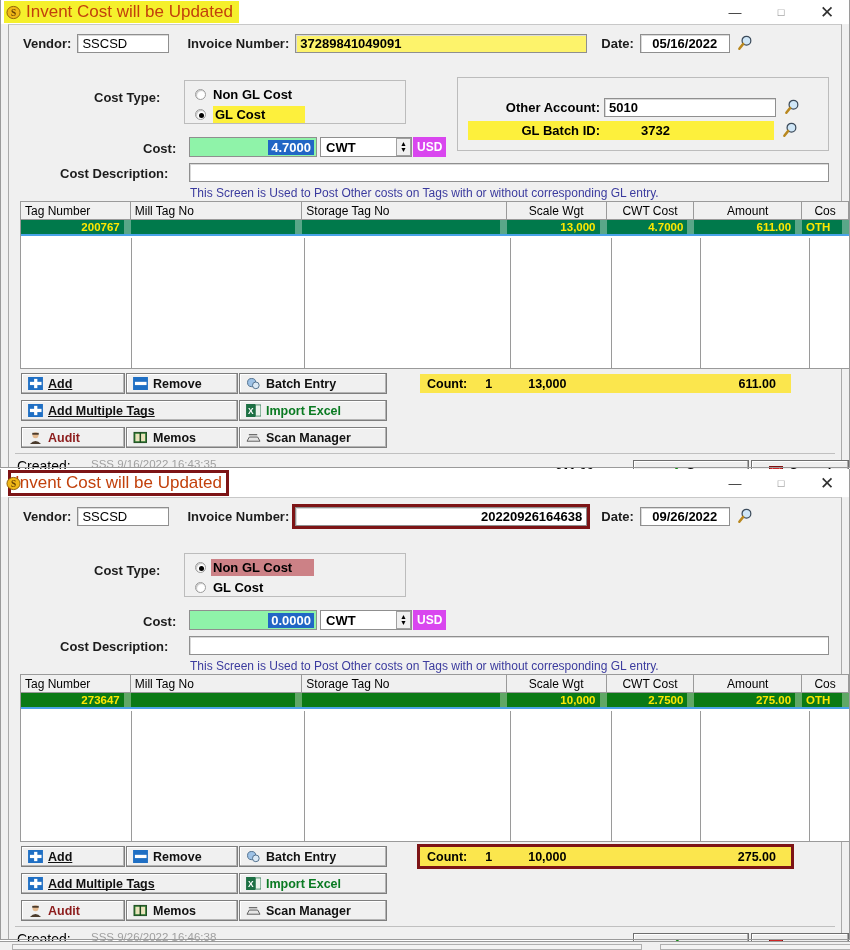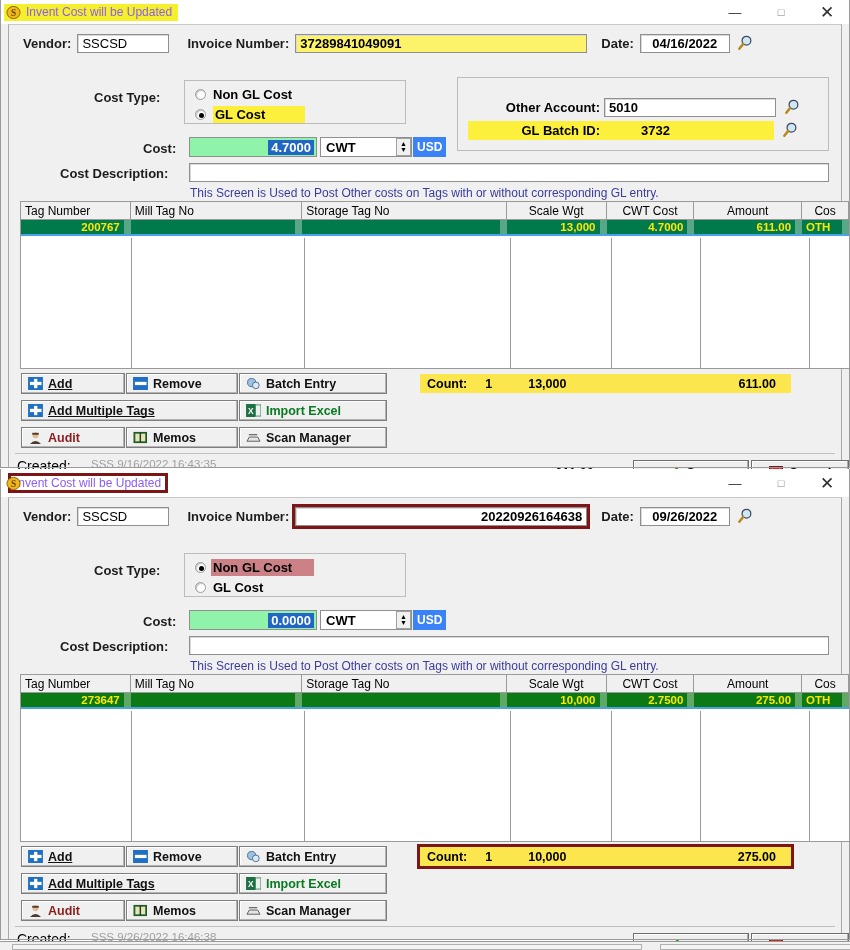--- a/index.html
+++ b/index.html
@@ -17,21 +17,21 @@
   
   .win { position: absolute; left: 0; width: 850px; background: #f0f0f0; }
   .win-border { position:absolute; left:0; right:0; top:0; bottom:0; border:1px solid #9a9a9a; border-top:none; pointer-events:none;}
   .titlebar {
     position: relative; height: 24px; background: #ffffff;
     display: flex; align-items: center; padding-left: 4px;
   }
   .title-wrap { display:flex; align-items:center; gap:5px; padding:1px 6px 1px 2px; }
   .title-hl-yellow { background: #f5f02c; }
   .title-hl-box { border: 3px solid #7d1416; background:#ffffff; padding:0 4px; }
-  .title-text { font-size: 12px; color:#8b5cf6; white-space: nowrap; }
+  .title-text { font-size: 17px; color:#c2410c; white-space: nowrap; }
   .coin-icon { width:15px; height:15px; flex:0 0 auto; }
   .wbtns { margin-left:auto; display:flex; align-items:center; height:24px; }
   .wbtn { width:46px; height:24px; display:flex; align-items:center; justify-content:center; font-size:13px; color:#303030; }
   .wbtn.sq { font-size:11px; color:#808080; }
   .wbtn.x { font-size:17px; font-weight:300; }
 
   
   .body { position:relative; background:#f0f0f0; border:1px solid #a9a9a9; border-top:1px solid #c8c8c8; margin:0 8px; }
   .row1 { height:32px; display:flex; align-items:center; padding-left:14px; gap:0; }
   .lbl { font-size:13px; font-weight:bold; color:#1c1c1c; font-family:"Liberation Sans",sans-serif; }
@@ -75,21 +75,21 @@
     background:#8ff3a9; border:1px solid #8f8f8f; height:20px;
     display:flex; align-items:center; justify-content:flex-end; padding-right:2px;
   }
   .costval span { background:#2166c5; color:#fff; font-size:13px; font-weight:bold; padding:0 3px; }
   .combo {
     background:#fff; border:1px solid #8f8f8f; height:20px; display:flex; align-items:center;
     font-size:13px; font-weight:bold; padding-left:5px; position:relative;
   }
   .spin { margin-left:auto; width:15px; height:18px; border:1px solid #a0a0a0; background:#f0f0f0;
           display:flex; flex-direction:column; align-items:center; justify-content:center; line-height:6px; font-size:7px;}
-  .usd { background:#3b82f6; color:#fff; font-size:12px; font-weight:bold; padding:2px 4px; height:20px; display:flex; align-items:center;}
+  .usd { background:#d946ef; color:#fff; font-size:12px; font-weight:bold; padding:2px 4px; height:20px; display:flex; align-items:center;}
 
   .hint { color:#3b3b9e; font-size:12px; }
 
   
   .grid { position:absolute; background:#fff; border:1px solid #9a9a9a; overflow:hidden; }
   .ghead { display:flex; height:18px; background:#f0f0f0; border-bottom:1px solid #9a9a9a; }
   .gh { border-right:1px solid #9a9a9a; font-size:12px; color:#000; padding:1px 4px; display:flex; align-items:center; background:#f0f0f0;}
   .grow { display:flex; height:16px; }
   .gc { border-right:7px solid #7dd3fc; font-size:11.5px; padding:0 4px; display:flex; align-items:center; overflow:hidden; white-space:nowrap;}
   .gc.r { justify-content:flex-end; }
@@ -148,21 +148,21 @@
     </div>
 
     <div class="body" style="top:0; height:444px;">
 
       <div class="row1" style="position:absolute;left:0;top:2px;width:100%;">
         <span class="lbl">Vendor:</span>
         <div class="txtbox plain" style="width:92px;margin-left:6px;">SSCSD</div>
         <span class="lbl" style="margin-left:18px;">Invoice Number:</span>
         <div class="txtbox hl-yellow-field" style="width:292px;margin-left:6px;">37289841049091</div>
         <span class="lbl" style="margin-left:14px;">Date:</span>
-        <div class="txtbox" style="width:90px;margin-left:6px;text-align:center;">04/16/2022</div>
+        <div class="txtbox" style="width:90px;margin-left:6px;text-align:center;">05/16/2022</div>
         <svg class="mag" viewBox="0 0 20 20" style="margin-left:6px;">
           <circle cx="11" cy="7" r="4.6" fill="#cfe6f7" stroke="#3b4a5a" stroke-width="1.3"></circle>
           <line x1="7.6" y1="10.4" x2="3.5" y2="15.5" stroke="#b9881f" stroke-width="2.6" stroke-linecap="round"></line>
         </svg>
       </div>
 
       <div class="grp" style="left:175px;top:55px;width:222px;height:44px;">
         <div class="radio-line" style="margin-top:4px;">
           <span class="radio"></span>
           <span>Non GL Cost</span>

